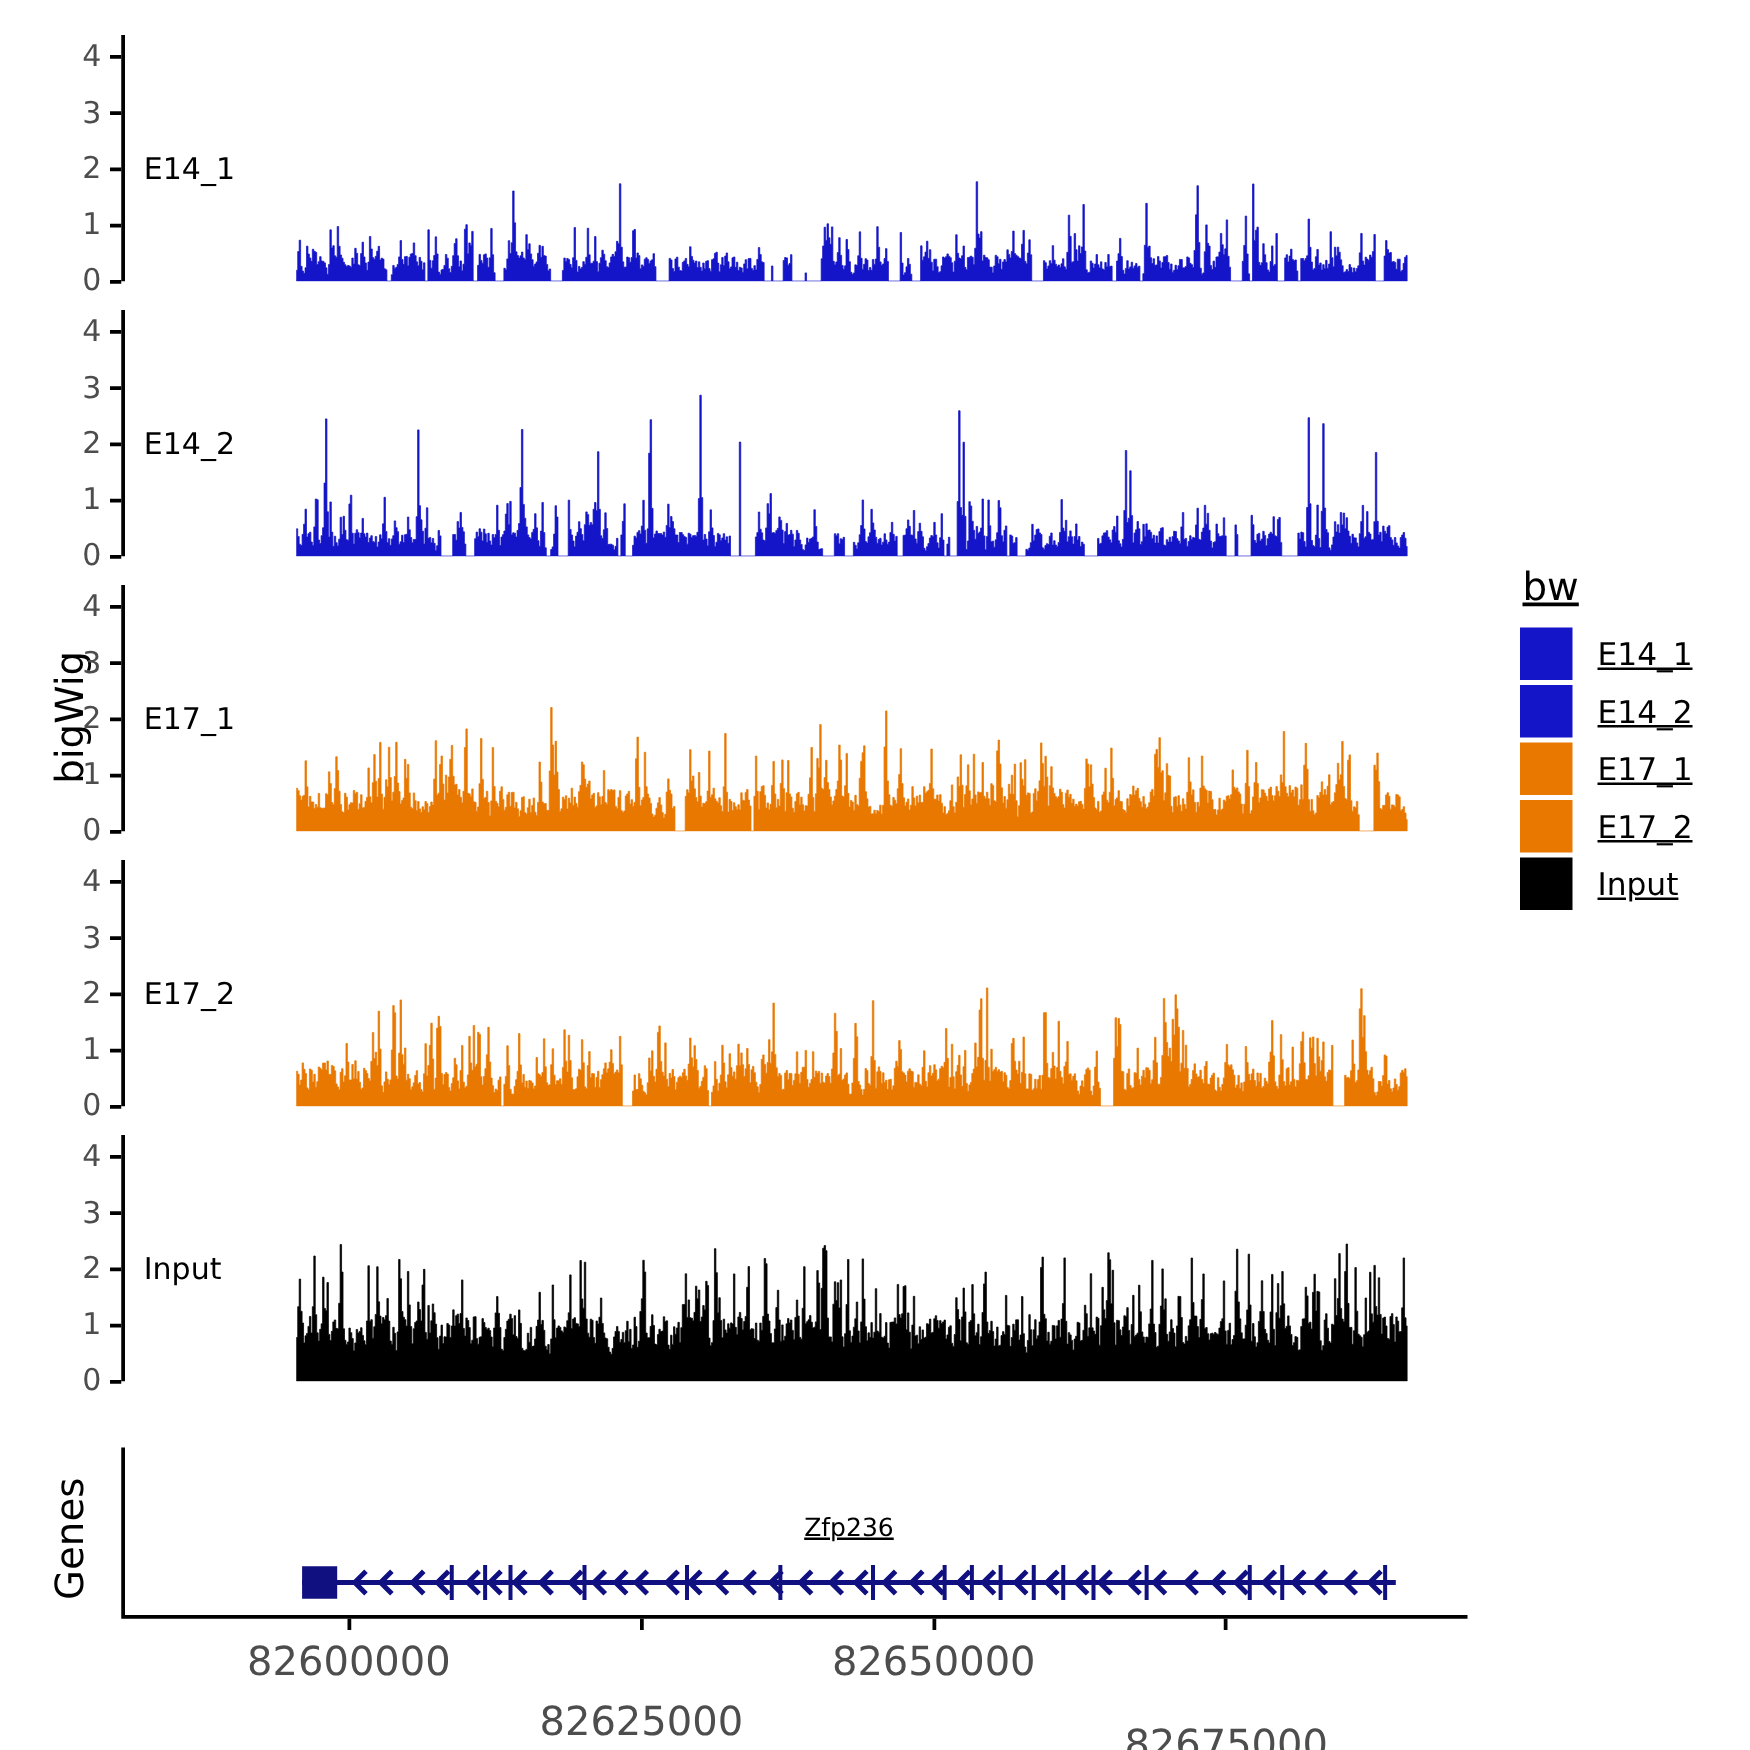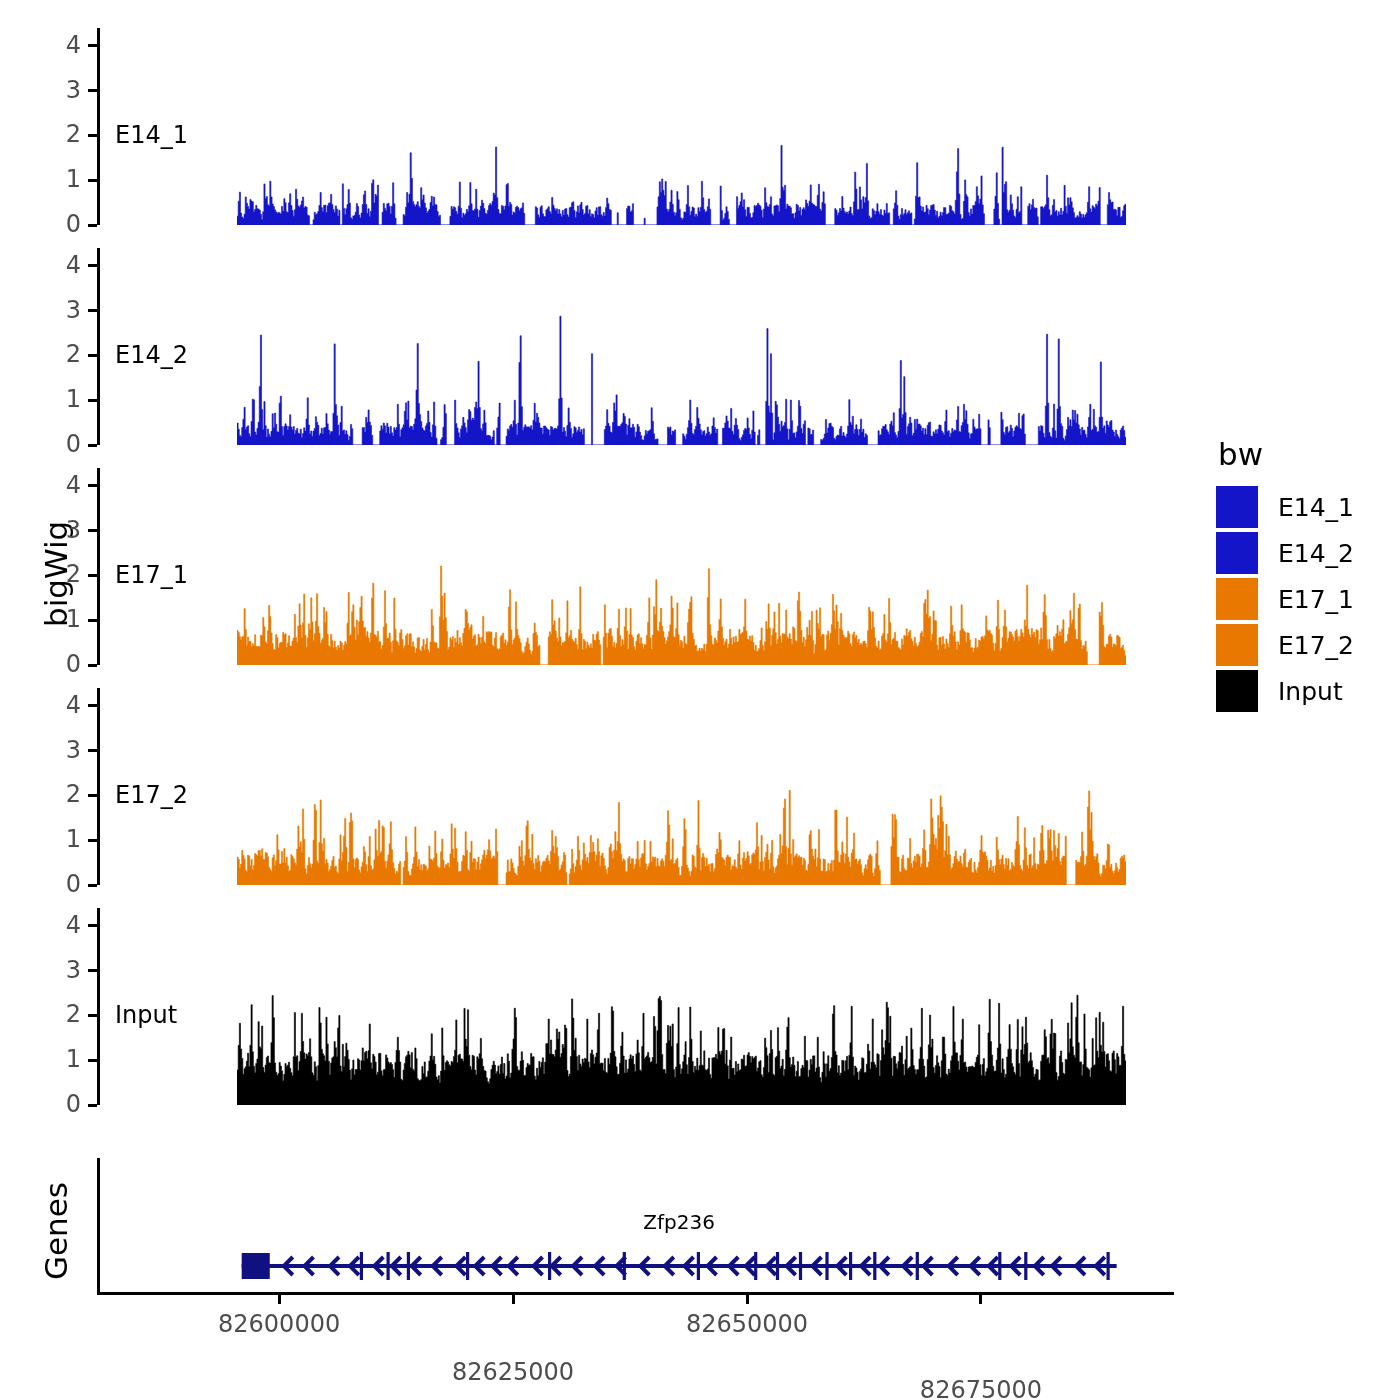--- a/index.html
+++ b/index.html
@@ -54,21 +54,21 @@
     height:3px;
     background:#000;
   }
   .x-tick{
     position:absolute;
     width:3px;height:9px;
     background:#000;
   }
   .x-tick-label{
     position:absolute;
-    font-size:24px;
+    font-size:32px;
     color:#4d4d4d;
     text-align:center;
     white-space:nowrap;
     transform:translateX(-50%);
   }
 
   
   .legend{position:absolute;}
   .legend-title{
     font-size:31px;color:#000;margin:0 0 12px 2px;
@@ -188,21 +188,21 @@
         <div class="tick-label" style="top: 4.90909px;">4</div>
         <div class="strip-label" style="left: 18px; top: 93.4545px;">Input</div>
         <svg class="track-svg" width="889" height="197" style="left: 140px; top: 0px;">
           <path d="M 0 197 L 0.00 161.98 L 1.17 161.98 L 1.17 137.35 L 2.34 137.35 L 2.34 115.29 L 3.51 115.29 L 3.51 141.06 L 4.68 141.06 L 4.68 150.41 L 5.85 150.41 L 5.85 166.30 L 7.02 166.30 L 7.02 160.67 L 8.19 160.67 L 8.19 158.77 L 9.36 158.77 L 9.36 153.10 L 10.53 153.10 L 10.53 145.15 L 11.70 145.15 L 11.70 158.42 L 12.87 158.42 L 12.87 137.31 L 14.04 137.31 L 14.04 96.79 L 15.21 96.79 L 15.21 143.74 L 16.38 143.74 L 16.38 158.24 L 17.55 158.24 L 17.55 164.74 L 18.72 164.74 L 18.72 155.44 L 19.89 155.44 L 19.89 151.07 L 21.06 151.07 L 21.06 113.70 L 22.23 113.70 L 22.23 138.77 L 23.39 138.77 L 23.39 140.54 L 24.56 140.54 L 24.56 118.04 L 25.73 118.04 L 25.73 159.52 L 26.90 159.52 L 26.90 164.49 L 28.07 164.49 L 28.07 157.05 L 29.24 157.05 L 29.24 149.56 L 30.41 149.56 L 30.41 147.97 L 31.58 147.97 L 31.58 154.69 L 32.75 154.69 L 32.75 154.90 L 33.92 154.90 L 33.92 134.63 L 35.09 134.63 L 35.09 87.60 L 36.26 87.60 L 36.26 109.64 L 37.43 109.64 L 37.43 154.99 L 38.60 154.99 L 38.60 164.15 L 39.77 164.15 L 39.77 167.51 L 40.94 167.51 L 40.94 165.61 L 42.11 165.61 L 42.11 154.46 L 43.28 154.46 L 43.28 158.12 L 44.45 158.12 L 44.45 162.83 L 45.62 162.83 L 45.62 172.65 L 46.79 172.65 L 46.79 166.36 L 47.96 166.36 L 47.96 155.58 L 49.13 155.58 L 49.13 158.38 L 50.30 158.38 L 50.30 157.13 L 51.47 157.13 L 51.47 154.17 L 52.64 154.17 L 52.64 160.34 L 53.81 160.34 L 53.81 164.63 L 54.98 164.63 L 54.98 167.76 L 56.15 167.76 L 56.15 148.74 L 57.32 148.74 L 57.32 104.60 L 58.49 104.60 L 58.49 149.06 L 59.66 149.06 L 59.66 147.76 L 60.83 147.76 L 60.83 162.53 L 62.00 162.53 L 62.00 153.39 L 63.17 153.39 L 63.17 143.56 L 64.34 143.56 L 64.34 105.43 L 65.51 105.43 L 65.51 133.42 L 66.67 133.42 L 66.67 144.83 L 67.84 144.83 L 67.84 151.09 L 69.01 151.09 L 69.01 145.96 L 70.18 145.96 L 70.18 147.81 L 71.35 147.81 L 71.35 144.50 L 72.52 144.50 L 72.52 130.79 L 73.69 130.79 L 73.69 148.87 L 74.86 148.87 L 74.86 164.86 L 76.03 164.86 L 76.03 167.36 L 77.20 167.36 L 77.20 153.83 L 78.37 153.83 L 78.37 158.63 L 79.54 158.63 L 79.54 172.46 L 80.71 172.46 L 80.71 157.53 L 81.88 157.53 L 81.88 99.55 L 83.05 99.55 L 83.05 115.01 L 84.22 115.01 L 84.22 141.13 L 85.39 141.13 L 85.39 145.76 L 86.56 145.76 L 86.56 147.72 L 87.73 147.72 L 87.73 152.87 L 88.90 152.87 L 88.90 109.19 L 90.07 109.19 L 90.07 135.92 L 91.24 135.92 L 91.24 153.23 L 92.41 153.23 L 92.41 167.01 L 93.58 167.01 L 93.58 155.00 L 94.75 155.00 L 94.75 149.91 L 95.92 149.91 L 95.92 148.77 L 97.09 148.77 L 97.09 133.60 L 98.26 133.60 L 98.26 139.63 L 99.43 139.63 L 99.43 148.80 L 100.60 148.80 L 100.60 119.97 L 101.77 119.97 L 101.77 107.46 L 102.94 107.46 L 102.94 157.96 L 104.11 157.96 L 104.11 163.46 L 105.28 163.46 L 105.28 136.37 L 106.45 136.37 L 106.45 158.40 L 107.62 158.40 L 107.62 148.62 L 108.79 148.62 L 108.79 135.18 L 109.96 135.18 L 109.96 142.14 L 111.13 142.14 L 111.13 151.29 L 112.29 151.29 L 112.29 162.10 L 113.46 162.10 L 113.46 171.41 L 114.63 171.41 L 114.63 160.82 L 115.80 160.82 L 115.80 152.05 L 116.97 152.05 L 116.97 166.85 L 118.14 166.85 L 118.14 161.43 L 119.31 161.43 L 119.31 161.57 L 120.48 161.57 L 120.48 150.77 L 121.65 150.77 L 121.65 151.99 L 122.82 151.99 L 122.82 161.97 L 123.99 161.97 L 123.99 152.79 L 125.16 152.79 L 125.16 139.89 L 126.33 139.89 L 126.33 152.87 L 127.50 152.87 L 127.50 144.54 L 128.67 144.54 L 128.67 143.33 L 129.84 143.33 L 129.84 150.81 L 131.01 150.81 L 131.01 142.81 L 132.18 142.81 L 132.18 115.94 L 133.35 115.94 L 133.35 154.76 L 134.52 154.76 L 134.52 160.84 L 135.69 160.84 L 135.69 146.36 L 136.86 146.36 L 136.86 148.41 L 138.03 148.41 L 138.03 154.05 L 139.20 154.05 L 139.20 166.70 L 140.37 166.70 L 140.37 164.16 L 141.54 164.16 L 141.54 145.52 L 142.71 145.52 L 142.71 145.32 L 143.88 145.32 L 143.88 162.86 L 145.05 162.86 L 145.05 167.39 L 146.22 167.39 L 146.22 161.79 L 147.39 161.79 L 147.39 161.37 L 148.56 161.37 L 148.56 146.89 L 149.73 146.89 L 149.73 149.95 L 150.90 149.95 L 150.90 153.99 L 152.07 153.99 L 152.07 155.69 L 153.24 155.69 L 153.24 154.55 L 154.41 154.55 L 154.41 156.46 L 155.58 156.46 L 155.58 161.59 L 156.74 161.59 L 156.74 169.33 L 157.91 169.33 L 157.91 154.40 L 159.08 154.40 L 159.08 142.32 L 160.25 142.32 L 160.25 129.24 L 161.42 129.24 L 161.42 142.58 L 162.59 142.58 L 162.59 153.99 L 163.76 153.99 L 163.76 171.37 L 164.93 171.37 L 164.93 172.57 L 166.10 172.57 L 166.10 161.98 L 167.27 161.98 L 167.27 155.43 L 168.44 155.43 L 168.44 148.82 L 169.61 148.82 L 169.61 147.37 L 170.78 147.37 L 170.78 143.32 L 171.95 143.32 L 171.95 146.85 L 173.12 146.85 L 173.12 159.85 L 174.29 159.85 L 174.29 144.53 L 175.46 144.53 L 175.46 161.20 L 176.63 161.20 L 176.63 162.78 L 177.80 162.78 L 177.80 139.93 L 178.97 139.93 L 178.97 150.69 L 180.14 150.69 L 180.14 170.63 L 181.31 170.63 L 181.31 172.32 L 182.48 172.32 L 182.48 172.58 L 183.65 172.58 L 183.65 171.53 L 184.82 171.53 L 184.82 158.59 L 185.99 158.59 L 185.99 165.70 L 187.16 165.70 L 187.16 153.90 L 188.33 153.90 L 188.33 169.22 L 189.50 169.22 L 189.50 168.81 L 190.67 168.81 L 190.67 163.17 L 191.84 163.17 L 191.84 153.08 L 193.01 153.08 L 193.01 148.01 L 194.18 148.01 L 194.18 125.82 L 195.35 125.82 L 195.35 151.66 L 196.52 151.66 L 196.52 148.33 L 197.69 148.33 L 197.69 156.23 L 198.86 156.23 L 198.86 168.97 L 200.03 168.97 L 200.03 171.86 L 201.19 171.86 L 201.19 167.63 L 202.36 167.63 L 202.36 175.03 L 203.53 175.03 L 203.53 163.12 L 204.70 163.12 L 204.70 119.98 L 205.87 119.98 L 205.87 147.77 L 207.04 147.77 L 207.04 162.25 L 208.21 162.25 L 208.21 154.49 L 209.38 154.49 L 209.38 152.73 L 210.55 152.73 L 210.55 153.91 L 211.72 153.91 L 211.72 156.72 L 212.89 156.72 L 212.89 158.01 L 214.06 158.01 L 214.06 153.55 L 215.23 153.55 L 215.23 154.16 L 216.40 154.16 L 216.40 148.57 L 217.57 148.57 L 217.57 142.20 L 218.74 142.20 L 218.74 111.92 L 219.91 111.92 L 219.91 154.81 L 221.08 154.81 L 221.08 147.23 L 222.25 147.23 L 222.25 146.14 L 223.42 146.14 L 223.42 150.74 L 224.59 150.74 L 224.59 151.11 L 225.76 151.11 L 225.76 153.15 L 226.93 153.15 L 226.93 100.41 L 228.10 100.41 L 228.10 131.11 L 229.27 131.11 L 229.27 138.50 L 230.44 138.50 L 230.44 101.76 L 231.61 101.76 L 231.61 147.18 L 232.78 147.18 L 232.78 158.50 L 233.95 158.50 L 233.95 161.74 L 235.12 161.74 L 235.12 147.30 L 236.29 147.30 L 236.29 148.17 L 237.46 148.17 L 237.46 161.99 L 238.63 161.99 L 238.63 166.69 L 239.80 166.69 L 239.80 148.82 L 240.97 148.82 L 240.97 151.10 L 242.14 151.10 L 242.14 145.73 L 243.31 145.73 L 243.31 130.41 L 244.47 130.41 L 244.47 150.73 L 245.64 150.73 L 245.64 158.30 L 246.81 158.30 L 246.81 162.38 L 247.98 162.38 L 247.98 163.03 L 249.15 163.03 L 249.15 169.78 L 250.32 169.78 L 250.32 173.63 L 251.49 173.63 L 251.49 175.43 L 252.66 175.43 L 252.66 170.68 L 253.83 170.68 L 253.83 161.53 L 255.00 161.53 L 255.00 157.17 L 256.17 157.17 L 256.17 153.24 L 257.34 153.24 L 257.34 157.11 L 258.51 157.11 L 258.51 165.86 L 259.68 165.86 L 259.68 163.54 L 260.85 163.54 L 260.85 157.90 L 262.02 157.90 L 262.02 166.11 L 263.19 166.11 L 263.19 156.51 L 264.36 156.51 L 264.36 149.01 L 265.53 149.01 L 265.53 165.20 L 266.70 165.20 L 266.70 155.45 L 267.87 155.45 L 267.87 170.81 L 269.04 170.81 L 269.04 167.98 L 270.21 167.98 L 270.21 145.77 L 271.38 145.77 L 271.38 153.29 L 272.55 153.29 L 272.55 169.81 L 273.72 169.81 L 273.72 164.99 L 274.89 164.99 L 274.89 141.16 L 276.06 141.16 L 276.06 131.02 L 277.23 131.02 L 277.23 100.20 L 278.40 100.20 L 278.40 109.58 L 279.57 109.58 L 279.57 158.41 L 280.74 158.41 L 280.74 162.17 L 281.91 162.17 L 281.91 162.13 L 283.08 162.13 L 283.08 153.08 L 284.25 153.08 L 284.25 143.80 L 285.42 143.80 L 285.42 152.36 L 286.59 152.36 L 286.59 167.28 L 287.76 167.28 L 287.76 167.77 L 288.93 167.77 L 288.93 159.62 L 290.09 159.62 L 290.09 155.41 L 291.26 155.41 L 291.26 157.21 L 292.43 157.21 L 292.43 156.87 L 293.60 156.87 L 293.60 145.39 L 294.77 145.39 L 294.77 149.12 L 295.94 149.12 L 295.94 148.68 L 297.11 148.68 L 297.11 168.07 L 298.28 168.07 L 298.28 171.49 L 299.45 171.49 L 299.45 160.15 L 300.62 160.15 L 300.62 167.51 L 301.79 167.51 L 301.79 153.43 L 302.96 153.43 L 302.96 159.42 L 304.13 159.42 L 304.13 154.37 L 305.30 154.37 L 305.30 149.84 L 306.47 149.84 L 306.47 166.08 L 307.64 166.08 L 307.64 154.11 L 308.81 154.11 L 308.81 135.64 L 309.98 135.64 L 309.98 135.54 L 311.15 135.54 L 311.15 111.06 L 312.32 111.06 L 312.32 145.91 L 313.49 145.91 L 313.49 131.94 L 314.66 131.94 L 314.66 146.19 L 315.83 146.19 L 315.83 146.54 L 317.00 146.54 L 317.00 148.64 L 318.17 148.64 L 318.17 141.89 L 319.34 141.89 L 319.34 120.92 L 320.51 120.92 L 320.51 130.96 L 321.68 130.96 L 321.68 123.99 L 322.85 123.99 L 322.85 149.23 L 324.02 149.23 L 324.02 145.60 L 325.19 145.60 L 325.19 136.40 L 326.36 136.40 L 326.36 139.78 L 327.53 139.78 L 327.53 117.05 L 328.70 117.05 L 328.70 120.33 L 329.87 120.33 L 329.87 162.47 L 331.04 162.47 L 331.04 168.56 L 332.21 168.56 L 332.21 166.12 L 333.38 166.12 L 333.38 148.49 L 334.54 148.49 L 334.54 90.90 L 335.71 90.90 L 335.71 110.10 L 336.88 110.10 L 336.88 142.25 L 338.05 142.25 L 338.05 130.16 L 339.22 130.16 L 339.22 148.40 L 340.39 148.40 L 340.39 162.25 L 341.56 162.25 L 341.56 147.32 L 342.73 147.32 L 342.73 155.90 L 343.90 155.90 L 343.90 158.43 L 345.07 158.43 L 345.07 151.02 L 346.24 151.02 L 346.24 154.51 L 347.41 154.51 L 347.41 150.30 L 348.58 150.30 L 348.58 151.12 L 349.75 151.12 L 349.75 111.12 L 350.92 111.12 L 350.92 153.88 L 352.09 153.88 L 352.09 159.54 L 353.26 159.54 L 353.26 145.57 L 354.43 145.57 L 354.43 141.93 L 355.60 141.93 L 355.60 146.80 L 356.77 146.80 L 356.77 155.86 L 357.94 155.86 L 357.94 149.23 L 359.11 149.23 L 359.11 145.11 L 360.28 145.11 L 360.28 121.84 L 361.45 121.84 L 361.45 105.27 L 362.62 105.27 L 362.62 155.86 L 363.79 155.86 L 363.79 154.94 L 364.96 154.94 L 364.96 155.20 L 366.13 155.20 L 366.13 162.82 L 367.30 162.82 L 367.30 150.42 L 368.47 150.42 L 368.47 164.18 L 369.64 164.18 L 369.64 164.93 L 370.81 164.93 L 370.81 150.41 L 371.98 150.41 L 371.98 156.27 L 373.15 156.27 L 373.15 145.09 L 374.32 145.09 L 374.32 98.78 L 375.49 98.78 L 375.49 102.96 L 376.66 102.96 L 376.66 143.27 L 377.82 143.27 L 377.82 148.78 L 378.99 148.78 L 378.99 158.84 L 380.16 158.84 L 380.16 166.25 L 381.33 166.25 L 381.33 166.29 L 382.50 166.29 L 382.50 155.14 L 383.67 155.14 L 383.67 138.07 L 384.84 138.07 L 384.84 124.18 L 386.01 124.18 L 386.01 147.97 L 387.18 147.97 L 387.18 164.94 L 388.35 164.94 L 388.35 151.91 L 389.52 151.91 L 389.52 164.46 L 390.69 164.46 L 390.69 160.95 L 391.86 160.95 L 391.86 151.03 L 393.03 151.03 L 393.03 146.84 L 394.20 146.84 L 394.20 150.40 L 395.37 150.40 L 395.37 148.01 L 396.54 148.01 L 396.54 156.32 L 397.71 156.32 L 397.71 163.53 L 398.88 163.53 L 398.88 145.96 L 400.05 145.96 L 400.05 132.00 L 401.22 132.00 L 401.22 144.85 L 402.39 144.85 L 402.39 161.89 L 403.56 161.89 L 403.56 163.36 L 404.73 163.36 L 404.73 138.62 L 405.90 138.62 L 405.90 105.33 L 407.07 105.33 L 407.07 150.92 L 408.24 150.92 L 408.24 149.32 L 409.41 149.32 L 409.41 147.84 L 410.58 147.84 L 410.58 144.45 L 411.75 144.45 L 411.75 149.72 L 412.92 149.72 L 412.92 154.31 L 414.09 154.31 L 414.09 153.72 L 415.26 153.72 L 415.26 149.51 L 416.43 149.51 L 416.43 108.48 L 417.60 108.48 L 417.60 118.38 L 418.77 118.38 L 418.77 155.66 L 419.94 155.66 L 419.94 122.63 L 421.11 122.63 L 421.11 90.61 L 422.28 90.61 L 422.28 88.45 L 423.44 88.45 L 423.44 92.52 L 424.61 92.52 L 424.61 146.38 L 425.78 146.38 L 425.78 161.52 L 426.95 161.52 L 426.95 161.54 L 428.12 161.54 L 428.12 165.60 L 429.29 165.60 L 429.29 135.31 L 430.46 135.31 L 430.46 117.44 L 431.63 117.44 L 431.63 132.38 L 432.80 132.38 L 432.80 118.18 L 433.97 118.18 L 433.97 138.34 L 435.14 138.34 L 435.14 115.96 L 436.31 115.96 L 436.31 161.44 L 437.48 161.44 L 437.48 169.62 L 438.65 169.62 L 438.65 158.93 L 439.82 158.93 L 439.82 135.60 L 440.99 135.60 L 440.99 99.57 L 442.16 99.57 L 442.16 156.61 L 443.33 156.61 L 443.33 166.01 L 444.50 166.01 L 444.50 160.86 L 445.67 160.86 L 445.67 153.72 L 446.84 153.72 L 446.84 147.06 L 448.01 147.06 L 448.01 133.60 L 449.18 133.60 L 449.18 156.74 L 450.35 156.74 L 450.35 166.12 L 451.52 166.12 L 451.52 149.52 L 452.69 149.52 L 452.69 99.11 L 453.86 99.11 L 453.86 131.23 L 455.03 131.23 L 455.03 153.39 L 456.20 153.39 L 456.20 164.51 L 457.37 164.51 L 457.37 158.24 L 458.54 158.24 L 458.54 161.88 L 459.71 161.88 L 459.71 150.08 L 460.88 150.08 L 460.88 162.31 L 462.05 162.31 L 462.05 157.70 L 463.22 157.70 L 463.22 122.92 L 464.39 122.92 L 464.39 156.88 L 465.56 156.88 L 465.56 157.76 L 466.73 157.76 L 466.73 142.85 L 467.89 142.85 L 467.89 161.79 L 469.06 161.79 L 469.06 162.33 L 470.23 162.33 L 470.23 160.96 L 471.40 160.96 L 471.40 150.08 L 472.57 150.08 L 472.57 166.44 L 473.74 166.44 L 473.74 170.32 L 474.91 170.32 L 474.91 149.94 L 476.08 149.94 L 476.08 149.68 L 477.25 149.68 L 477.25 149.54 L 478.42 149.54 L 478.42 146.33 L 479.59 146.33 L 479.59 151.10 L 480.76 151.10 L 480.76 119.53 L 481.93 119.53 L 481.93 143.64 L 483.10 143.64 L 483.10 146.38 L 484.27 146.38 L 484.27 143.00 L 485.44 143.00 L 485.44 121.19 L 486.61 121.19 L 486.61 120.58 L 487.78 120.58 L 487.78 155.86 L 488.95 155.86 L 488.95 142.31 L 490.12 142.31 L 490.12 157.72 L 491.29 157.72 L 491.29 170.90 L 492.46 170.90 L 492.46 152.06 L 493.63 152.06 L 493.63 129.06 L 494.80 129.06 L 494.80 160.72 L 495.97 160.72 L 495.97 160.17 L 497.14 160.17 L 497.14 167.00 L 498.31 167.00 L 498.31 153.44 L 499.48 153.44 L 499.48 163.60 L 500.65 163.60 L 500.65 155.94 L 501.82 155.94 L 501.82 162.44 L 502.99 162.44 L 502.99 161.76 L 504.16 161.76 L 504.16 150.96 L 505.33 150.96 L 505.33 151.41 L 506.50 151.41 L 506.50 147.29 L 507.67 147.29 L 507.67 158.33 L 508.84 158.33 L 508.84 157.83 L 510.01 157.83 L 510.01 147.00 L 511.18 147.00 L 511.18 144.61 L 512.34 144.61 L 512.34 148.35 L 513.51 148.35 L 513.51 154.59 L 514.68 154.59 L 514.68 148.51 L 515.85 148.51 L 515.85 150.79 L 517.02 150.79 L 517.02 149.58 L 518.19 149.58 L 518.19 148.07 L 519.36 148.07 L 519.36 163.27 L 520.53 163.27 L 520.53 159.90 L 521.70 159.90 L 521.70 153.78 L 522.87 153.78 L 522.87 152.64 L 524.04 152.64 L 524.04 166.64 L 525.21 166.64 L 525.21 169.11 L 526.38 169.11 L 526.38 159.60 L 527.55 159.60 L 527.55 130.14 L 528.72 130.14 L 528.72 139.69 L 529.89 139.69 L 529.89 147.69 L 531.06 147.69 L 531.06 164.58 L 532.23 164.58 L 532.23 145.56 L 533.40 145.56 L 533.40 122.45 L 534.57 122.45 L 534.57 141.50 L 535.74 141.50 L 535.74 166.21 L 536.91 166.21 L 536.91 167.45 L 538.08 167.45 L 538.08 149.68 L 539.25 149.68 L 539.25 148.35 L 540.42 148.35 L 540.42 119.68 L 541.59 119.68 L 541.59 143.06 L 542.76 143.06 L 542.76 160.59 L 543.93 160.59 L 543.93 158.12 L 545.10 158.12 L 545.10 151.30 L 546.27 151.30 L 546.27 167.67 L 547.44 167.67 L 547.44 161.36 L 548.61 161.36 L 548.61 142.01 L 549.78 142.01 L 549.78 119.12 L 550.95 119.12 L 550.95 109.64 L 552.12 109.64 L 552.12 149.62 L 553.29 149.62 L 553.29 158.81 L 554.46 158.81 L 554.46 156.45 L 555.63 156.45 L 555.63 149.01 L 556.79 149.01 L 556.79 157.29 L 557.96 157.29 L 557.96 168.81 L 559.13 168.81 L 559.13 163.22 L 560.30 163.22 L 560.30 153.61 L 561.47 153.61 L 561.47 168.75 L 562.64 168.75 L 562.64 168.15 L 563.81 168.15 L 563.81 160.45 L 564.98 160.45 L 564.98 157.33 L 566.15 157.33 L 566.15 159.55 L 567.32 159.55 L 567.32 128.31 L 568.49 128.31 L 568.49 152.24 L 569.66 152.24 L 569.66 152.67 L 570.83 152.67 L 570.83 169.06 L 572.00 169.06 L 572.00 162.02 L 573.17 162.02 L 573.17 151.34 L 574.34 151.34 L 574.34 156.27 L 575.51 156.27 L 575.51 147.89 L 576.68 147.89 L 576.68 147.85 L 577.85 147.85 L 577.85 164.08 L 579.02 164.08 L 579.02 160.00 L 580.19 160.00 L 580.19 129.26 L 581.36 129.26 L 581.36 158.90 L 582.53 158.90 L 582.53 169.58 L 583.70 169.58 L 583.70 174.21 L 584.87 174.21 L 584.87 164.33 L 586.04 164.33 L 586.04 143.72 L 587.21 143.72 L 587.21 155.73 L 588.38 155.73 L 588.38 168.65 L 589.55 168.65 L 589.55 155.81 L 590.72 155.81 L 590.72 147.74 L 591.89 147.74 L 591.89 163.18 L 593.06 163.18 L 593.06 160.56 L 594.23 160.56 L 594.23 149.54 L 595.40 149.54 L 595.40 105.94 L 596.57 105.94 L 596.57 97.68 L 597.74 97.68 L 597.74 143.38 L 598.91 143.38 L 598.91 147.02 L 600.08 147.02 L 600.08 164.86 L 601.24 164.86 L 601.24 157.73 L 602.41 157.73 L 602.41 167.30 L 603.58 167.30 L 603.58 164.96 L 604.75 164.96 L 604.75 152.32 L 605.92 152.32 L 605.92 152.65 L 607.09 152.65 L 607.09 163.27 L 608.26 163.27 L 608.26 152.67 L 609.43 152.67 L 609.43 148.36 L 610.60 148.36 L 610.60 161.78 L 611.77 161.78 L 611.77 147.27 L 612.94 147.27 L 612.94 134.79 L 614.11 134.79 L 614.11 98.32 L 615.28 98.32 L 615.28 149.01 L 616.45 149.01 L 616.45 167.29 L 617.62 167.29 L 617.62 158.12 L 618.79 158.12 L 618.79 159.91 L 619.96 159.91 L 619.96 164.31 L 621.13 164.31 L 621.13 172.02 L 622.30 172.02 L 622.30 163.23 L 623.47 163.23 L 623.47 161.00 L 624.64 161.00 L 624.64 149.83 L 625.81 149.83 L 625.81 150.39 L 626.98 150.39 L 626.98 164.78 L 628.15 164.78 L 628.15 164.24 L 629.32 164.24 L 629.32 156.19 L 630.49 156.19 L 630.49 136.17 L 631.66 136.17 L 631.66 142.93 L 632.83 142.93 L 632.83 161.08 L 634.00 161.08 L 634.00 154.26 L 635.17 154.26 L 635.17 110.94 L 636.34 110.94 L 636.34 154.26 L 637.51 154.26 L 637.51 156.87 L 638.68 156.87 L 638.68 159.48 L 639.85 159.48 L 639.85 145.65 L 641.02 145.65 L 641.02 146.54 L 642.19 146.54 L 642.19 168.10 L 643.36 168.10 L 643.36 152.56 L 644.52 152.56 L 644.52 121.85 L 645.69 121.85 L 645.69 139.81 L 646.86 139.81 L 646.86 146.84 L 648.03 146.84 L 648.03 132.47 L 649.20 132.47 L 649.20 94.23 L 650.37 94.23 L 650.37 99.79 L 651.54 99.79 L 651.54 134.99 L 652.71 134.99 L 652.71 108.21 L 653.88 108.21 L 653.88 150.20 L 655.05 150.20 L 655.05 167.97 L 656.22 167.97 L 656.22 148.20 L 657.39 148.20 L 657.39 148.52 L 658.56 148.52 L 658.56 155.85 L 659.73 155.85 L 659.73 160.41 L 660.90 160.41 L 660.90 153.58 L 662.07 153.58 L 662.07 144.58 L 663.24 144.58 L 663.24 145.12 L 664.41 145.12 L 664.41 138.11 L 665.58 138.11 L 665.58 156.30 L 666.75 156.30 L 666.75 167.37 L 667.92 167.37 L 667.92 151.63 L 669.09 151.63 L 669.09 128.27 L 670.26 128.27 L 670.26 161.24 L 671.43 161.24 L 671.43 160.00 L 672.60 160.00 L 672.60 158.52 L 673.77 158.52 L 673.77 120.14 L 674.94 120.14 L 674.94 141.40 L 676.11 141.40 L 676.11 157.52 L 677.28 157.52 L 677.28 161.55 L 678.45 161.55 L 678.45 166.27 L 679.62 166.27 L 679.62 161.65 L 680.79 161.65 L 680.79 161.79 L 681.96 161.79 L 681.96 151.12 L 683.13 151.12 L 683.13 139.18 L 684.30 139.18 L 684.30 100.30 L 685.47 100.30 L 685.47 151.26 L 686.64 151.26 L 686.64 158.04 L 687.81 158.04 L 687.81 169.82 L 688.98 169.82 L 688.98 168.94 L 690.14 168.94 L 690.14 151.43 L 691.31 151.43 L 691.31 136.82 L 692.48 136.82 L 692.48 107.11 L 693.65 107.11 L 693.65 139.50 L 694.82 139.50 L 694.82 131.07 L 695.99 131.07 L 695.99 159.46 L 697.16 159.46 L 697.16 165.04 L 698.33 165.04 L 698.33 157.55 L 699.50 157.55 L 699.50 147.78 L 700.67 147.78 L 700.67 154.82 L 701.84 154.82 L 701.84 158.48 L 703.01 158.48 L 703.01 169.46 L 704.18 169.46 L 704.18 152.77 L 705.35 152.77 L 705.35 129.05 L 706.52 129.05 L 706.52 129.21 L 707.69 129.21 L 707.69 146.01 L 708.86 146.01 L 708.86 166.03 L 710.03 166.03 L 710.03 167.13 L 711.20 167.13 L 711.20 161.10 L 712.37 161.10 L 712.37 164.89 L 713.54 164.89 L 713.54 152.67 L 714.71 152.67 L 714.71 147.75 L 715.88 147.75 L 715.88 98.42 L 717.05 98.42 L 717.05 133.95 L 718.22 133.95 L 718.22 144.84 L 719.39 144.84 L 719.39 144.88 L 720.56 144.88 L 720.56 153.25 L 721.73 153.25 L 721.73 162.00 L 722.90 162.00 L 722.90 147.43 L 724.07 147.43 L 724.07 131.68 L 725.24 131.68 L 725.24 111.14 L 726.41 111.14 L 726.41 154.83 L 727.58 154.83 L 727.58 154.02 L 728.75 154.02 L 728.75 158.90 L 729.92 158.90 L 729.92 164.01 L 731.09 164.01 L 731.09 159.06 L 732.26 159.06 L 732.26 158.52 L 733.43 158.52 L 733.43 159.35 L 734.59 159.35 L 734.59 157.94 L 735.76 157.94 L 735.76 158.98 L 736.93 158.98 L 736.93 159.59 L 738.10 159.59 L 738.10 154.45 L 739.27 154.45 L 739.27 149.21 L 740.44 149.21 L 740.44 146.98 L 741.61 146.98 L 741.61 116.71 L 742.78 116.71 L 742.78 156.72 L 743.95 156.72 L 743.95 167.39 L 745.12 167.39 L 745.12 156.31 L 746.29 156.31 L 746.29 150.55 L 747.46 150.55 L 747.46 167.70 L 748.63 167.70 L 748.63 163.64 L 749.80 163.64 L 749.80 160.35 L 750.97 160.35 L 750.97 124.91 L 752.14 124.91 L 752.14 91.34 L 753.31 91.34 L 753.31 133.52 L 754.48 133.52 L 754.48 147.09 L 755.65 147.09 L 755.65 158.24 L 756.82 158.24 L 756.82 163.22 L 757.99 163.22 L 757.99 163.08 L 759.16 163.08 L 759.16 152.12 L 760.33 152.12 L 760.33 139.93 L 761.50 139.93 L 761.50 95.32 L 762.67 95.32 L 762.67 135.95 L 763.84 135.95 L 763.84 165.03 L 765.01 165.03 L 765.01 150.82 L 766.18 150.82 L 766.18 161.41 L 767.35 161.41 L 767.35 169.55 L 768.52 169.55 L 768.52 166.13 L 769.69 166.13 L 769.69 149.12 L 770.86 149.12 L 770.86 141.14 L 772.03 141.14 L 772.03 116.61 L 773.20 116.61 L 773.20 141.14 L 774.37 141.14 L 774.37 155.49 L 775.54 155.49 L 775.54 158.77 L 776.71 158.77 L 776.71 164.24 L 777.88 164.24 L 777.88 166.40 L 779.04 166.40 L 779.04 141.55 L 780.21 141.55 L 780.21 111.55 L 781.38 111.55 L 781.38 155.47 L 782.55 155.47 L 782.55 168.47 L 783.72 168.47 L 783.72 142.10 L 784.89 142.10 L 784.89 118.83 L 786.06 118.83 L 786.06 146.51 L 787.23 146.51 L 787.23 136.52 L 788.40 136.52 L 788.40 109.22 L 789.57 109.22 L 789.57 135.04 L 790.74 135.04 L 790.74 154.78 L 791.91 154.78 L 791.91 153.02 L 793.08 153.02 L 793.08 144.71 L 794.25 144.71 L 794.25 152.72 L 795.42 152.72 L 795.42 159.54 L 796.59 159.54 L 796.59 168.41 L 797.76 168.41 L 797.76 166.11 L 798.93 166.11 L 798.93 161.29 L 800.10 161.29 L 800.10 161.87 L 801.27 161.87 L 801.27 172.20 L 802.44 172.20 L 802.44 171.85 L 803.61 171.85 L 803.61 153.27 L 804.78 153.27 L 804.78 147.17 L 805.95 147.17 L 805.95 146.93 L 807.12 146.93 L 807.12 121.75 L 808.29 121.75 L 808.29 128.70 L 809.46 128.70 L 809.46 150.63 L 810.63 150.63 L 810.63 149.71 L 811.80 149.71 L 811.80 155.29 L 812.97 155.29 L 812.97 125.89 L 814.14 125.89 L 814.14 111.35 L 815.31 111.35 L 815.31 140.76 L 816.48 140.76 L 816.48 125.07 L 817.65 125.07 L 817.65 125.54 L 818.82 125.54 L 818.82 164.58 L 819.99 164.58 L 819.99 172.26 L 821.16 172.26 L 821.16 168.50 L 822.33 168.50 L 822.33 148.02 L 823.49 148.02 L 823.49 142.99 L 824.66 142.99 L 824.66 154.50 L 825.83 154.50 L 825.83 165.16 L 827.00 165.16 L 827.00 166.36 L 828.17 166.36 L 828.17 151.34 L 829.34 151.34 L 829.34 151.99 L 830.51 151.99 L 830.51 114.98 L 831.68 114.98 L 831.68 144.41 L 832.85 144.41 L 832.85 130.82 L 834.02 130.82 L 834.02 94.86 L 835.19 94.86 L 835.19 138.71 L 836.36 138.71 L 836.36 147.20 L 837.53 147.20 L 837.53 149.44 L 838.70 149.44 L 838.70 109.20 L 839.87 109.20 L 839.87 87.24 L 841.04 87.24 L 841.04 134.68 L 842.21 134.68 L 842.21 153.94 L 843.38 153.94 L 843.38 153.88 L 844.55 153.88 L 844.55 167.45 L 845.72 167.45 L 845.72 156.59 L 846.89 156.59 L 846.89 106.05 L 848.06 106.05 L 848.06 140.91 L 849.23 140.91 L 849.23 159.35 L 850.40 159.35 L 850.40 160.60 L 851.57 160.60 L 851.57 161.81 L 852.74 161.81 L 852.74 169.10 L 853.91 169.10 L 853.91 159.81 L 855.08 159.81 L 855.08 130.41 L 856.25 130.41 L 856.25 157.80 L 857.42 157.80 L 857.42 156.83 L 858.59 156.83 L 858.59 109.82 L 859.76 109.82 L 859.76 143.08 L 860.93 143.08 L 860.93 149.74 L 862.10 149.74 L 862.10 104.30 L 863.27 104.30 L 863.27 137.21 L 864.44 137.21 L 864.44 144.02 L 865.61 144.02 L 865.61 114.23 L 866.77 114.23 L 866.77 143.57 L 867.94 143.57 L 867.94 159.12 L 869.11 159.12 L 869.11 146.39 L 870.28 146.39 L 870.28 145.69 L 871.45 145.69 L 871.45 152.77 L 872.62 152.77 L 872.62 162.81 L 873.79 162.81 L 873.79 163.40 L 874.96 163.40 L 874.96 145.20 L 876.13 145.20 L 876.13 142.91 L 877.30 142.91 L 877.30 151.65 L 878.47 151.65 L 878.47 165.61 L 879.64 165.61 L 879.64 145.57 L 880.81 145.57 L 880.81 148.84 L 881.98 148.84 L 881.98 157.43 L 883.15 157.43 L 883.15 157.25 L 884.32 157.25 L 884.32 138.28 L 885.49 138.28 L 885.49 98.37 L 886.66 98.37 L 886.66 146.25 L 887.83 146.25 L 887.83 152.87 L 889.00 152.87 L 889 197 Z" fill="#000000" stroke="#000000" stroke-width="0.6"></path>
         </svg>
       </div>
     </div>
 
   <div id="gene-panel" class="panel" style="left: 97px; top: 1158px; width: 1039px; height: 134px;">
     <div class="panel-axis-line" id="gene-axis" style="height: 134px;"></div>
-    <div class="gene-name" id="gene-name" style="left: 582.161px; top: 52px;">Zfp236</div>
+    <div class="gene-name" id="gene-name" style="left: 582.161px; top: 52px; text-decoration: underline;">Zfp236</div>
     <svg id="gene-svg" class="track-svg" width="1039" height="134" style="left: 0px; top: 0px;">
         <line x1="144.67894736842106" y1="108" x2="1019.6421052631579" y2="108" stroke="#101080" stroke-width="4"></line>
         <rect x="144.67894736842106" y="95" width="28.073684210526324" height="26" fill="#101080"></rect>
         <path d="M 195.8 99 L 186.8 108 L 195.8 117" fill="none" stroke="#101080" stroke-width="4"></path>
         <path d="M 216.5 99 L 207.5 108 L 216.5 117" fill="none" stroke="#101080" stroke-width="4"></path>
         <path d="M 242.0 99 L 233.0 108 L 242.0 117" fill="none" stroke="#101080" stroke-width="4"></path>
         <path d="M 261.9 99 L 252.9 108 L 261.9 117" fill="none" stroke="#101080" stroke-width="4"></path>
         <rect x="262.8" y="94" width="3.2" height="28" fill="#101080"></rect>
         <path d="M 286.3 99 L 277.3 108 L 286.3 117" fill="none" stroke="#101080" stroke-width="4"></path>
         <rect x="289.5" y="94" width="3.2" height="28" fill="#101080"></rect>
@@ -263,21 +263,21 @@
       <div class="x-tick" style="left: 277.611px; top: 1295px;"></div>
       <div class="x-tick-label" style="left: 279.111px; top: 1310px;">82600000</div>
       <div class="x-tick" style="left: 511.558px; top: 1295px;"></div>
       <div class="x-tick-label" style="left: 513.058px; top: 1310px; margin-top: 48px;">82625000</div>
       <div class="x-tick" style="left: 745.505px; top: 1295px;"></div>
       <div class="x-tick-label" style="left: 747.005px; top: 1310px;">82650000</div>
       <div class="x-tick" style="left: 979.453px; top: 1295px;"></div>
       <div class="x-tick-label" style="left: 980.953px; top: 1376px;">82675000</div>
     </div>
 
-  <div class="legend" id="legend" style="left: 1216px; top: 436px;">
+  <div class="legend" id="legend" style="left: 1216px; top: 452px; text-decoration: underline;">
     <div class="legend-title">bw</div>
     <div id="legend-items">
         <div class="legend-row">
           <span class="legend-swatch" style="background: rgb(20, 20, 200);"></span>
           <span class="legend-label">E14_1</span>
         </div>
         <div class="legend-row">
           <span class="legend-swatch" style="background: rgb(20, 20, 200);"></span>
           <span class="legend-label">E14_2</span>
         </div>

